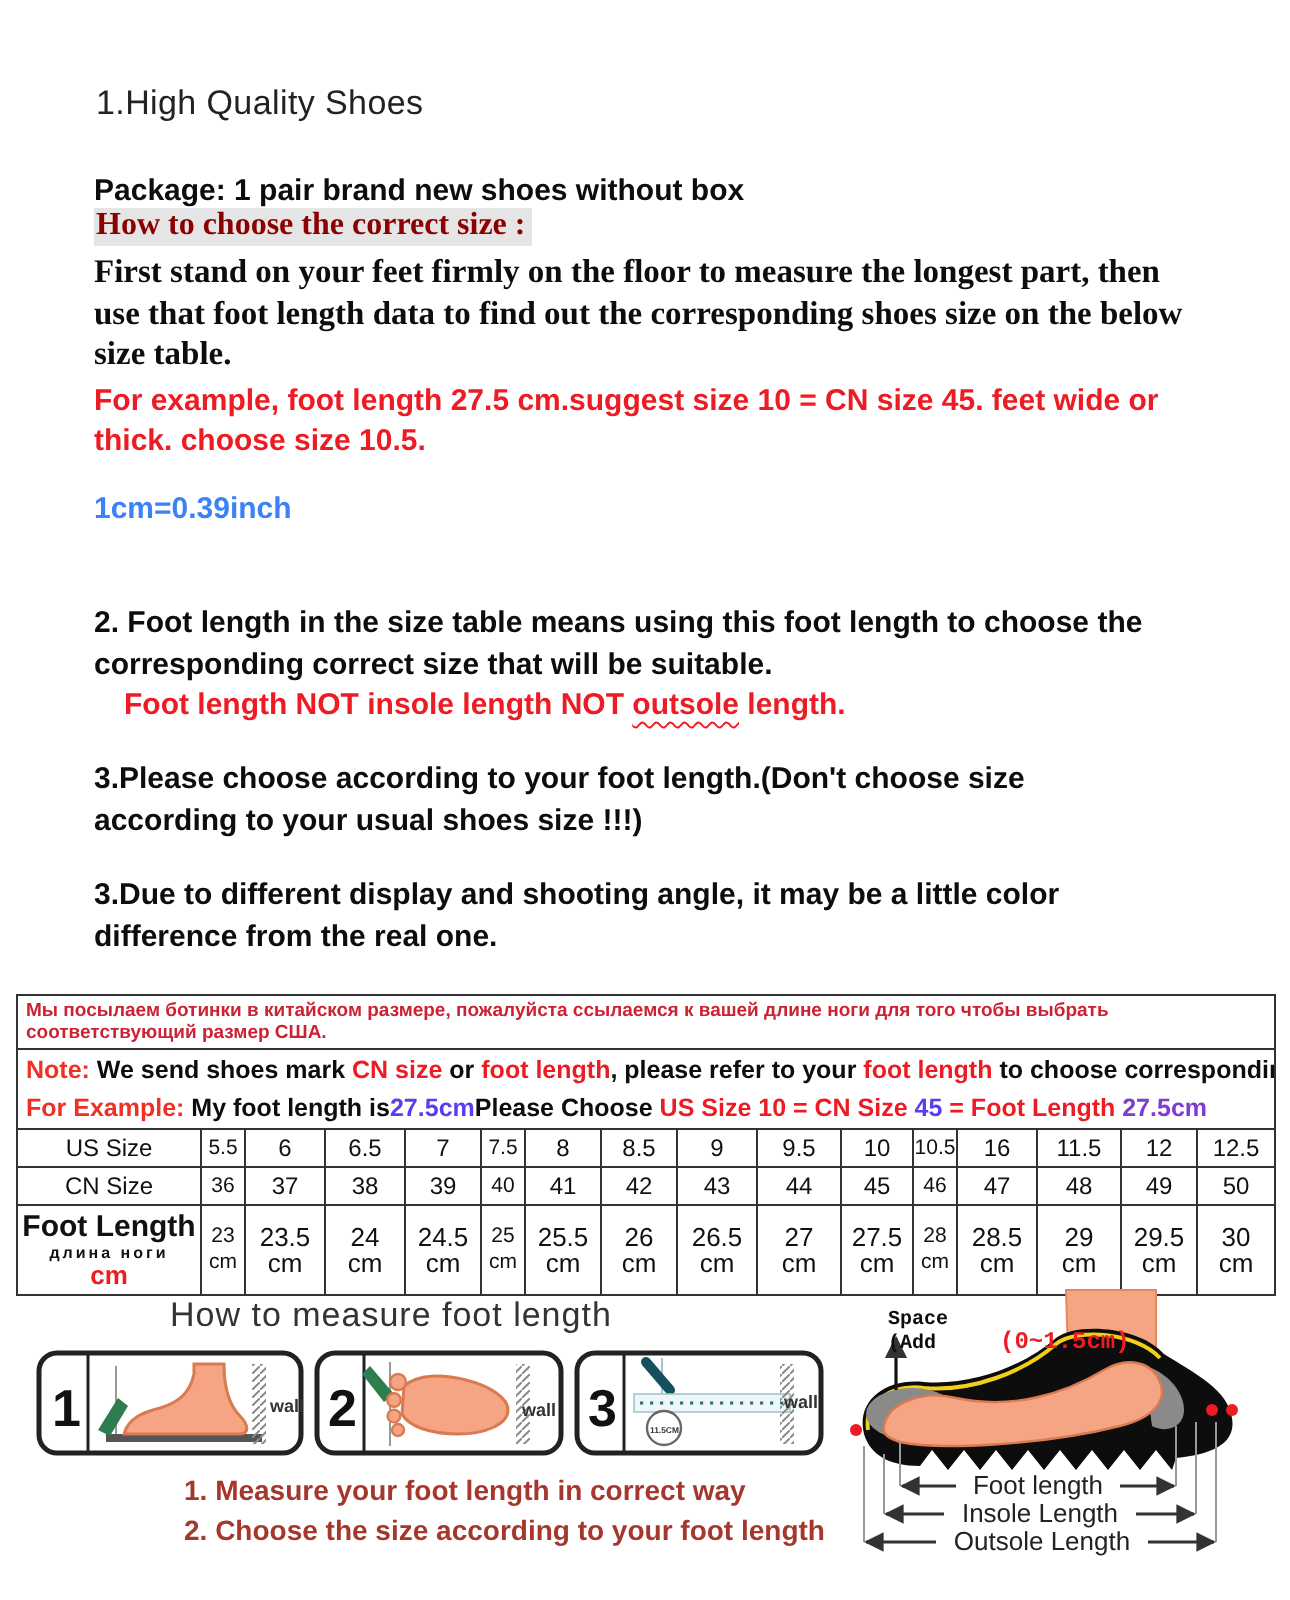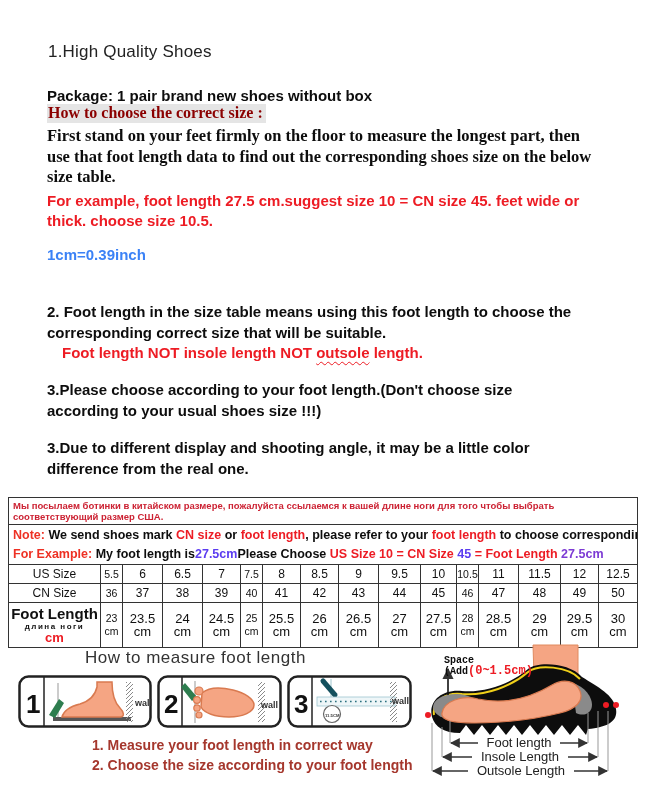--- a/index.html
+++ b/index.html
@@ -51,21 +51,21 @@
   .foot-label-en { font-size:15px; font-weight:bold; line-height:16px; }
   .foot-label-ru { font-size:8px; font-weight:bold; letter-spacing:1.5px; line-height:9px; }
   .foot-label-unit { font-size:13px; font-weight:bold; color:#ed1c24; line-height:13px; }
 
   .measure-title { left:85px; top:648px; width:320px; text-align:left; font-size:17px; color:#333; letter-spacing:.5px; }
   .panel { top:675px; height:53px; }
   .caption1 { left:92px; top:737px; font-size:14px; font-weight:bold; color:#a5372d; }
   .caption2 { left:92px; top:757px; font-size:14px; font-weight:bold; color:#a5372d; }
 
   .space-label { left:444px; top:655px; font-size:10px; font-weight:bold; line-height:11px; color:#111; z-index:2;font-family:Liberation Mono, monospace; }
-  .space-label .seg-red { font-size:12px; }
+  .space-label .seg-red { font-size:12px;padding-left:32px; }
 
   svg text { font-family:"Liberation Sans", sans-serif; }
 </style>
 </head>
 <body>
 
 <div class="page">
 
   <div class="abs title">1.High Quality Shoes</div>
 
@@ -115,21 +115,21 @@
           <td>6</td>
           <td>6.5</td>
           <td>7</td>
           <td>7.5</td>
           <td>8</td>
           <td>8.5</td>
           <td>9</td>
           <td>9.5</td>
           <td>10</td>
           <td>10.5</td>
-          <td>11</td>
+          <td>16</td>
           <td>11.5</td>
           <td>12</td>
           <td>12.5</td>
         </tr>
     <tr class="hdr-row vals">
       <th>CN Size</th>
     <td>36</td>
           <td>37</td>
           <td>38</td>
           <td>39</td>

